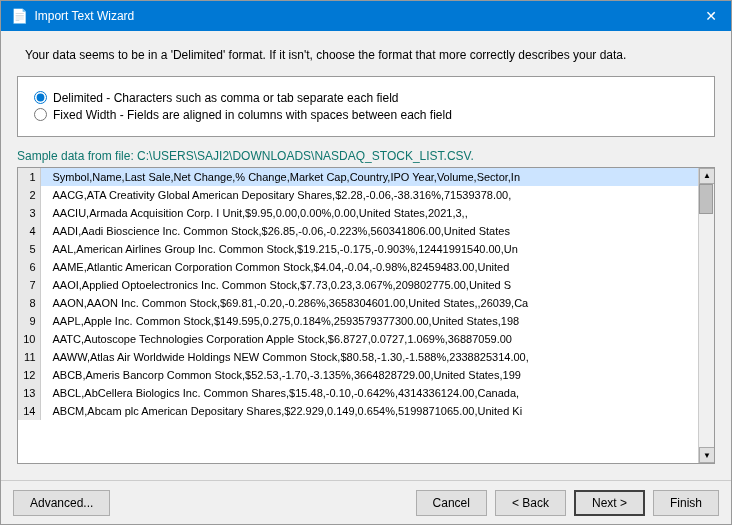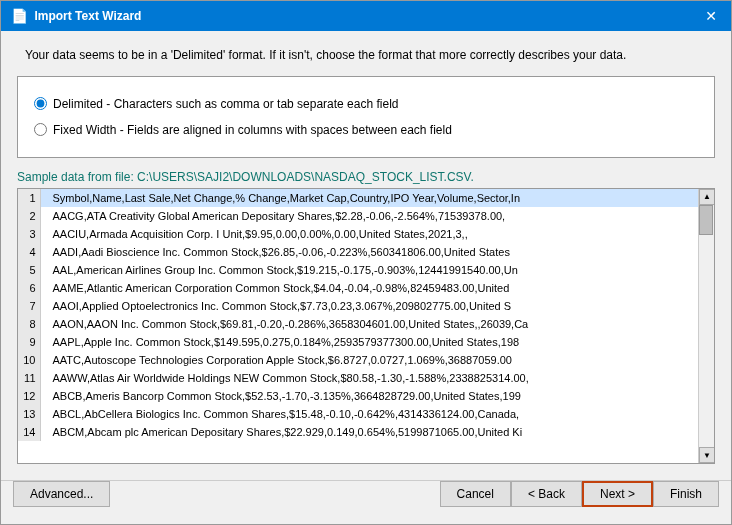--- a/index.html
+++ b/index.html
@@ -36,21 +36,21 @@
     .title-bar-left {
       display: flex;
       align-items: center;
       gap: 6px;
     }
     .title-icon {
       font-size: 14px;
     }
     .title-text {
       font-size: 12px;
-      font-weight: bold;
+      font-weight: normal;
     }
     .close-btn {
       width: 20px;
       height: 20px;
       display: flex;
       align-items: center;
       justify-content: center;
       cursor: pointer;
       font-size: 14px;
       color: white;
@@ -65,24 +65,24 @@
     }
     .description {
       font-size: 12px;
       color: #000;
       line-height: 1.4;
       margin-left: 8px;
     }
     .options-box {
       border: 1px solid #999;
       background: white;
-      padding: 20px 16px;
-      display: flex;
-      flex-direction: column;
-      gap: 12px;
+      padding: 14px 16px;
+      display: flex;
+      flex-direction: column;
+      gap: 3px;
     }
     .radio-option {
       display: flex;
       align-items: center;
       gap: 6px;
       font-size: 12px;
       cursor: pointer;
     }
     .radio-option input[type="radio"] {
       cursor: pointer;
@@ -178,48 +178,49 @@
       width: 14px;
       height: 30px;
       background: #c0c0c0;
       border: 1px solid #999;
     }
     .bottom-bar {
       height: 44px;
       background: #f0f0f0;
       border-top: 1px solid #ccc;
       display: flex;
-      align-items: flex-start;
+      align-items: center;
       padding: 0 12px;
       justify-content: space-between;
       flex-shrink: 0;
     }
     .bottom-left {
       display: flex;
       gap: 8px;
     }
     .bottom-right {
       display: flex;
+      gap: 8px;
     }
     .btn {
       height: 26px;
       padding: 0 16px;
       font-size: 12px;
       border: 1px solid #adadad;
       background: #e1e1e1;
       cursor: pointer;
       color: #000;
       display: flex;
       align-items: center;
       justify-content: center;
       min-width: 60px;
     }
     .btn.primary {
       background: #e1e1e1;
-      border: 2px solid #c2410c;
+      border: 2px solid #404040;
     }
   </style>
 </head>
 <body>
 
 <div class="dialog">
 
   <div class="title-bar">
     <div class="title-bar-left">
       <span class="title-icon">📄</span>
@@ -248,21 +249,21 @@
       <div class="data-table-wrapper">
         <div class="data-table-scroll">
           <table>
             <tbody id="data-rows">
             <tr style="background: rgb(204, 228, 255);">
                   <td class="row-num">1</td>
                   <td class="row-data">Symbol,Name,Last Sale,Net Change,% Change,Market Cap,Country,IPO Year,Volume,Sector,In</td>
                 </tr>
                 <tr>
                   <td class="row-num">2</td>
-                  <td class="row-data">AACG,ATA Creativity Global American Depositary Shares,$2.28,-0.06,-2.564%,71539378.00,</td>
+                  <td class="row-data">AACG,ATA Creativity Global American Depositary Shares,$2.28,-0.06,-38.316%,71539378.00,</td>
                 </tr>
                 <tr>
                   <td class="row-num">3</td>
                   <td class="row-data">AACIU,Armada Acquisition Corp. I Unit,$9.95,0.00,0.00%,0.00,United States,2021,3,,</td>
                 </tr>
                 <tr>
                   <td class="row-num">4</td>
                   <td class="row-data">AADI,Aadi Bioscience Inc. Common Stock,$26.85,-0.06,-0.223%,560341806.00,United States</td>
                 </tr>
                 <tr>

